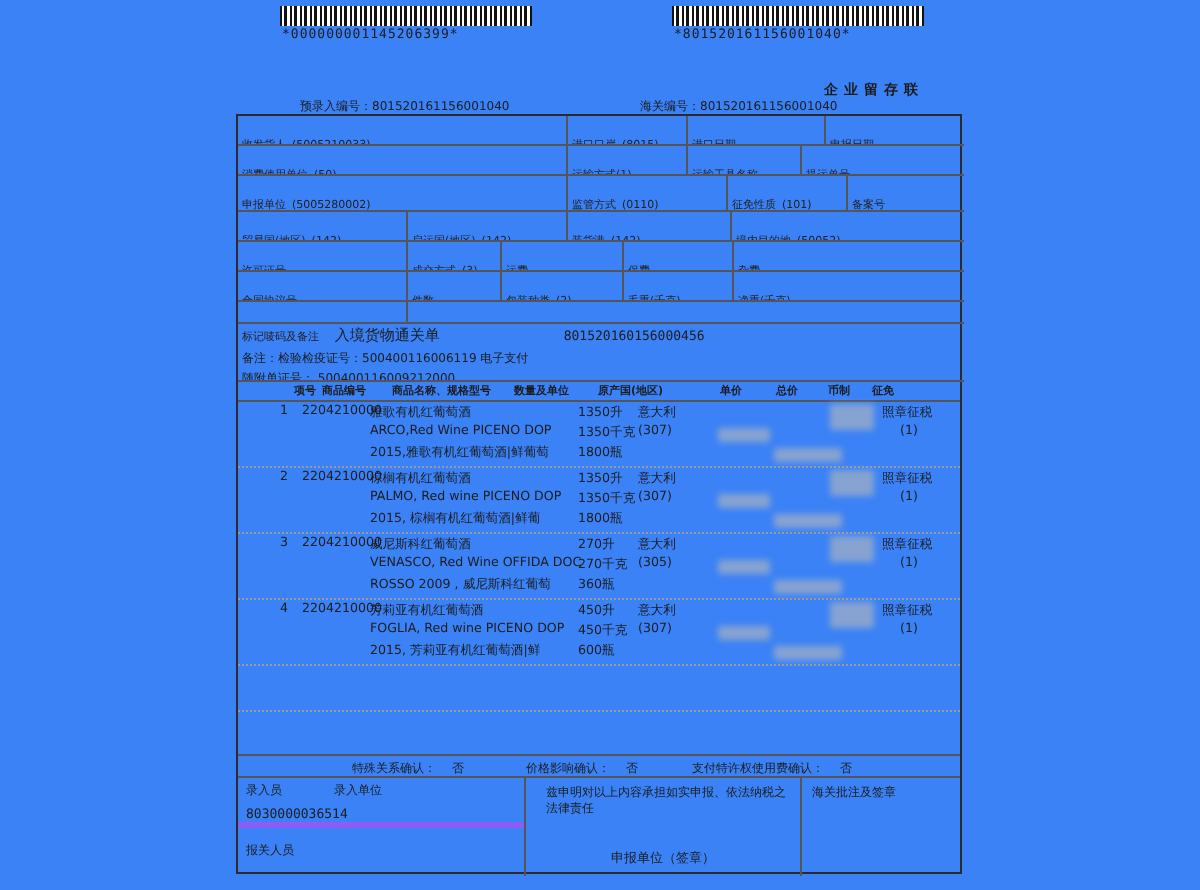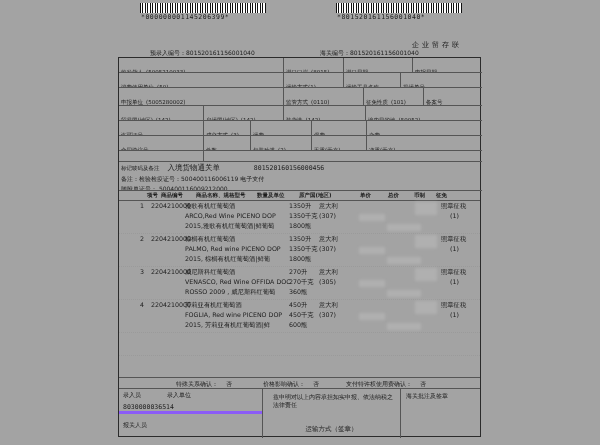--- a/index.html
+++ b/index.html
@@ -1,33 +1,33 @@
 <!DOCTYPE html>
 <html><head>
 <meta charset="utf-8">
 <style>
   html,body{margin:0;padding:0;background:#ffffff;}
-  .page{position:relative;width:600px;height:445px;background:#a3a3a3;
+  .page{position:relative;width:600px;height:445px;background:#3b82f6;
         font-family:"DejaVu Sans",sans-serif;color:#1c1c1c;overflow:hidden;}
   .barcode{position:absolute;height:10px;
     background:repeating-linear-gradient(90deg,#111 0px,#111 1px,#fff 1px,#fff 2px,#111 2px,#111 3.4px,#fff 3.4px,#fff 5px);}
   .bcnum{position:absolute;font-family:"DejaVu Sans Mono",monospace;font-size:6.5px;letter-spacing:.5px;white-space:nowrap;}
   .title{position:absolute;left:0;right:0;top:28px;text-align:center;font-size:11.5px;font-weight:bold;letter-spacing:1px;}
   .copy{position:absolute;font-size:7px;letter-spacing:3px;}
   .topnum{position:absolute;font-size:6px;white-space:nowrap;}
   .form{position:absolute;left:118px;top:57px;width:363px;height:380px;border:1px solid #2b2b2b;box-sizing:border-box;}
   .cell{position:absolute;border-right:1px solid #555;border-bottom:1px solid #555;box-sizing:border-box;padding:1px 2px;overflow:hidden;}
   .cell.noR{border-right:none;}
   .lbl{font-size:5.5px;color:#222;white-space:nowrap;display:inline-block;transform-origin:left top;}
   .code{margin-left:3px;font-size:5.5px;}
   .val{font-size:6.5px;margin-top:1px;white-space:nowrap;}
   .inlineval{font-size:7px;margin-left:6px;}
   .marksrow{font-size:6px;white-space:nowrap;}
   .marksbig{font-size:7.5px;}
-  .marksnum{font-size:6.5px;margin-left:12px;font-family:"DejaVu Sans Mono",monospace;padding-left:20px;}
+  .marksnum{font-size:6.5px;margin-left:40px;font-family:"DejaVu Sans Mono",monospace;padding-left:20px;}
   .ghead{position:absolute;left:0;top:133px;width:100%;height:10px;border-bottom:1px solid #555;box-sizing:border-box;}
   .ghead span{position:absolute;top:1px;font-size:5.5px;font-weight:bold;white-space:nowrap;}
   .ggroup{position:absolute;left:0;width:100%;height:33px;border-bottom:1px dotted #9a9a9a;box-sizing:border-box;}
   .gl{position:absolute;left:0;width:100%;height:11px;}
   .gl span{position:absolute;font-size:6.3px;white-space:nowrap;}
   .g-no{left:21px;} .g-hs{left:32px;} .g-name{left:66px;} .g-qty{left:170px;}
   .g-origin{left:200px;} .g-tax{left:322px;} .g-taxcode{left:331px;}
   .blurpatch{position:absolute;background:#b9b9b9;filter:blur(1.5px);opacity:.6;border-radius:1px;}
   .dotline{position:absolute;left:0;width:100%;border-bottom:1px dotted #9a9a9a;}
   .confirm{position:absolute;left:0;top:319px;width:100%;height:12px;border-top:1px solid #555;border-bottom:1px solid #555;box-sizing:border-box;}
@@ -44,21 +44,21 @@
 </head>
 <body>
 
 <div class="page">
 
   <div class="barcode" style="left:140px;top:3px;width:126px;"></div>
   <div class="bcnum" style="left:141px;top:13px;">*000000001145206399*</div>
   <div class="barcode" style="left:336px;top:3px;width:126px;"></div>
   <div class="bcnum" style="left:337px;top:13px;">*801520161156001040*</div>
 
-  <div class="copy" style="left:412px;top:40px;">企业留存联</div>
+  <div class="copy" style="left:412px;top:40px;font-weight:bold;">企业留存联</div>
 
   <div class="topnum" style="left:150px;top:49px;"><span>预录入编号：</span><span>801520161156001040</span></div>
   <div class="topnum" style="left:320px;top:49px;"><span>海关编号：</span><span>801520161156001040</span></div>
 
   <div class="form">
 
     <div class="cell" style="left:0;top:0;width:165px;height:15px;">
       <span class="lbl">收发货人</span><span class="code">(5005210033)</span>
       
     </div>
@@ -304,20 +304,20 @@
     <div class="fcell" style="left:0;width:144px;">
       <div class="entrybox">
         <span class="f-lbl" style="left:4px;top:2px;">录入员</span>
         <span class="f-lbl" style="left:48px;top:2px;">录入单位</span>
         <span class="f-num" style="left:4px;top:14px;">8030000036514</span>
       </div>
       <span class="f-lbl" style="left:4px;top:32px;">报关人员</span>
     </div>
     <div class="fcell" style="left:144px;width:138px;">
       <div class="decl">兹申明对以上内容承担如实申报、依法纳税之法律责任</div>
-      <div class="seal">运输方式（签章）</div>
+      <div class="seal">申报单位（签章）</div>
     </div>
     <div class="fcell noR" style="left:282px;width:81px;">
       <span class="f-lbl" style="left:5px;top:3px;">海关批注及签章</span>
     </div>
 
   </div>
 </div>
 
 </body></html>

